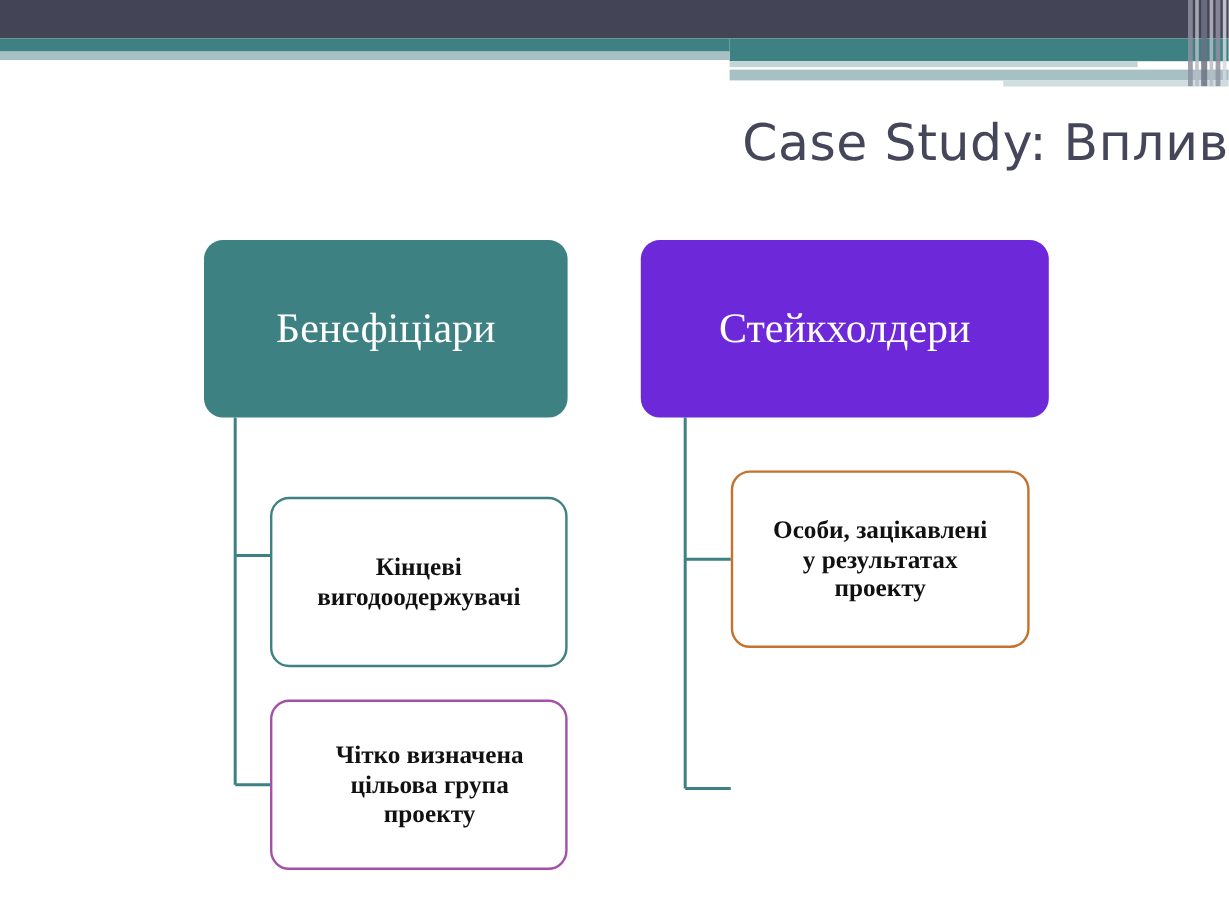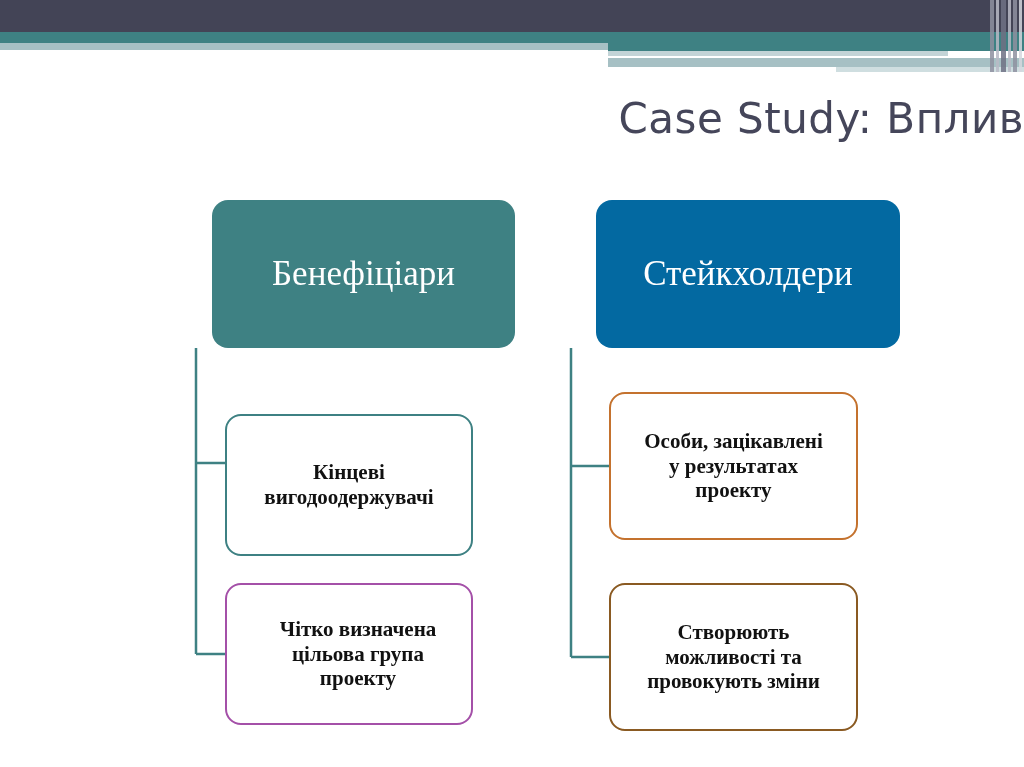--- a/index.html
+++ b/index.html
@@ -115,21 +115,20 @@
     text-align: center;
     font-family: "Liberation Serif", "DejaVu Serif", serif;
   }
 
   .node-root {
     border-radius: 16px;
     color: #ffffff;
     font-size: 35px;
     font-weight: 400;
     line-height: 1.15;
-    margin-left: 42px;
   }
   .node-child {
     border-radius: 16px;
     background: #ffffff;
     border-style: solid;
     border-width: 2px;
     color: #111111;
     font-size: 21px;
     font-weight: 700;
     line-height: 1.18;
@@ -180,30 +179,23 @@
       </div>
     </div>
   <div class="node node-child" style="left: 225px; top: 583px; width: 248px; height: 142px; background: rgb(255, 255, 255); color: rgb(17, 17, 17); border-color: rgb(164, 80, 168); padding-left: 28px;">
       <div>
         <span class="txt">Чітко визначена</span>
         <span class="txt">цільова група</span>
         <span class="txt">проекту</span>
       </div>
     </div>
 
-  <div class="node node-root" style="left: 554px; top: 200px; width: 304px; height: 148px; background: #0369a1; color: rgb(255, 255, 255);">
+  <div class="node node-root" style="left: 534px; top: 200px; width: 340px; height: 148px; background: #6d28d9; color: rgb(255, 255, 255);">
     <span>Стейкхолдери</span>
   </div>
   <div class="node node-child" style="left: 609px; top: 392px; width: 249px; height: 148px; background: rgb(255, 255, 255); color: rgb(17, 17, 17); border-color: rgb(196, 114, 46);">
       <div>
         <span class="txt">Особи, зацікавлені</span>
         <span class="txt">у результатах</span>
         <span class="txt">проекту</span>
       </div>
     </div>
-  <div class="node node-child" style="left: 609px; top: 583px; width: 249px; height: 148px; background: rgb(255, 255, 255); color: rgb(17, 17, 17); border-color: rgb(138, 90, 34);">
-      <div>
-        <span class="txt">Створюють</span>
-        <span class="txt">можливості та</span>
-        <span class="txt">провокують зміни</span>
-      </div>
-    </div>
 </div>
 
 </body></html>

